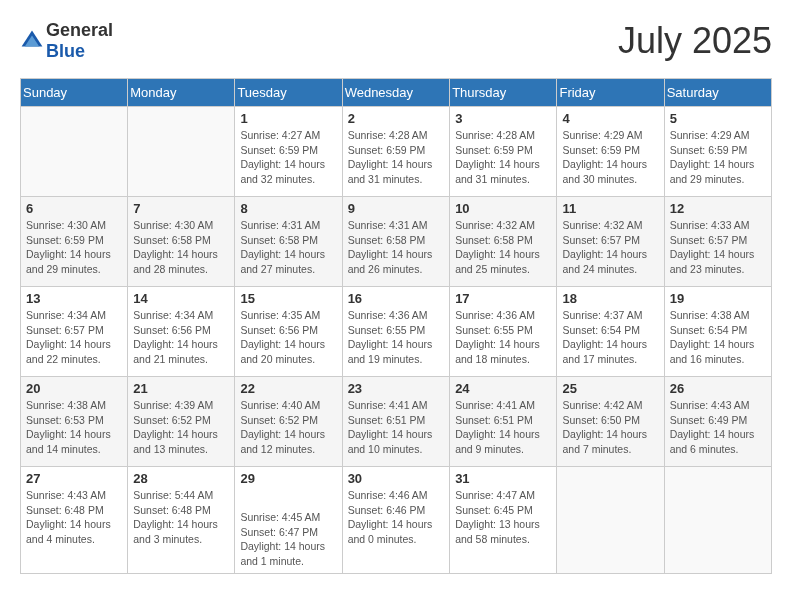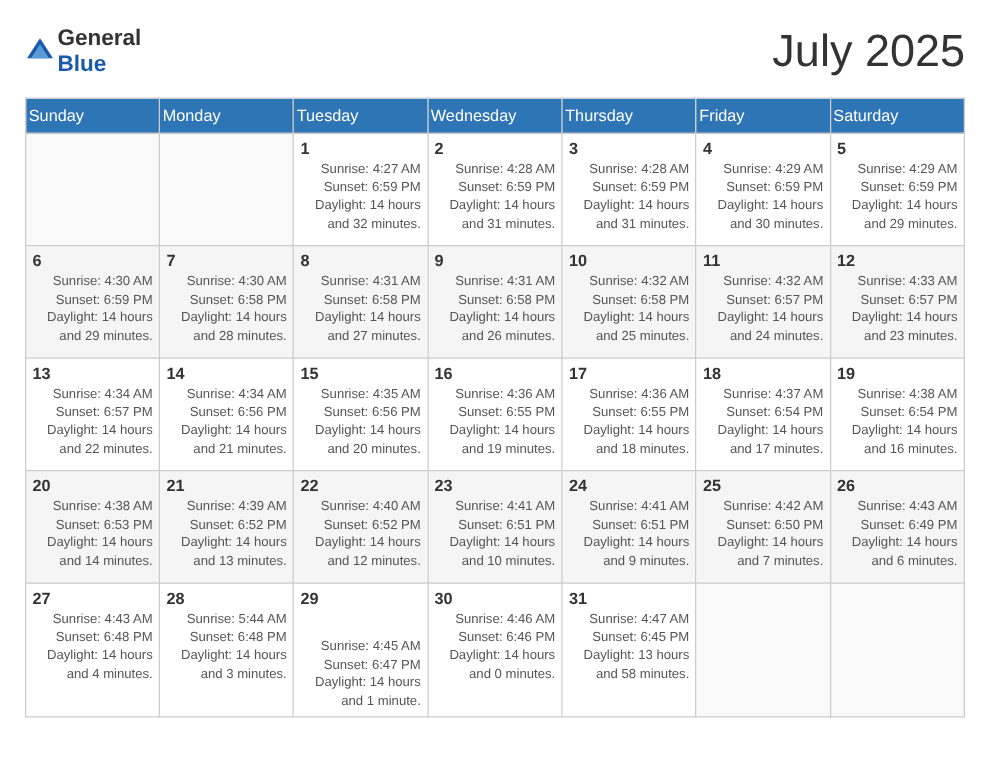--- a/index.html
+++ b/index.html
@@ -77,21 +77,20 @@
       font-size: 13px;
       font-weight: bold;
       color: #333;
       display: block;
       margin-bottom: 2px;
     }
     .day-info {
       color: #555;
       font-size: 10.5px;
       line-height: 1.4;
-      text-align: right;
     }
     td.empty {
       background: #f9f9f9;
     }
   </style>
 </head>
 <body>
 
 <div class="header">
   <div class="logo">

